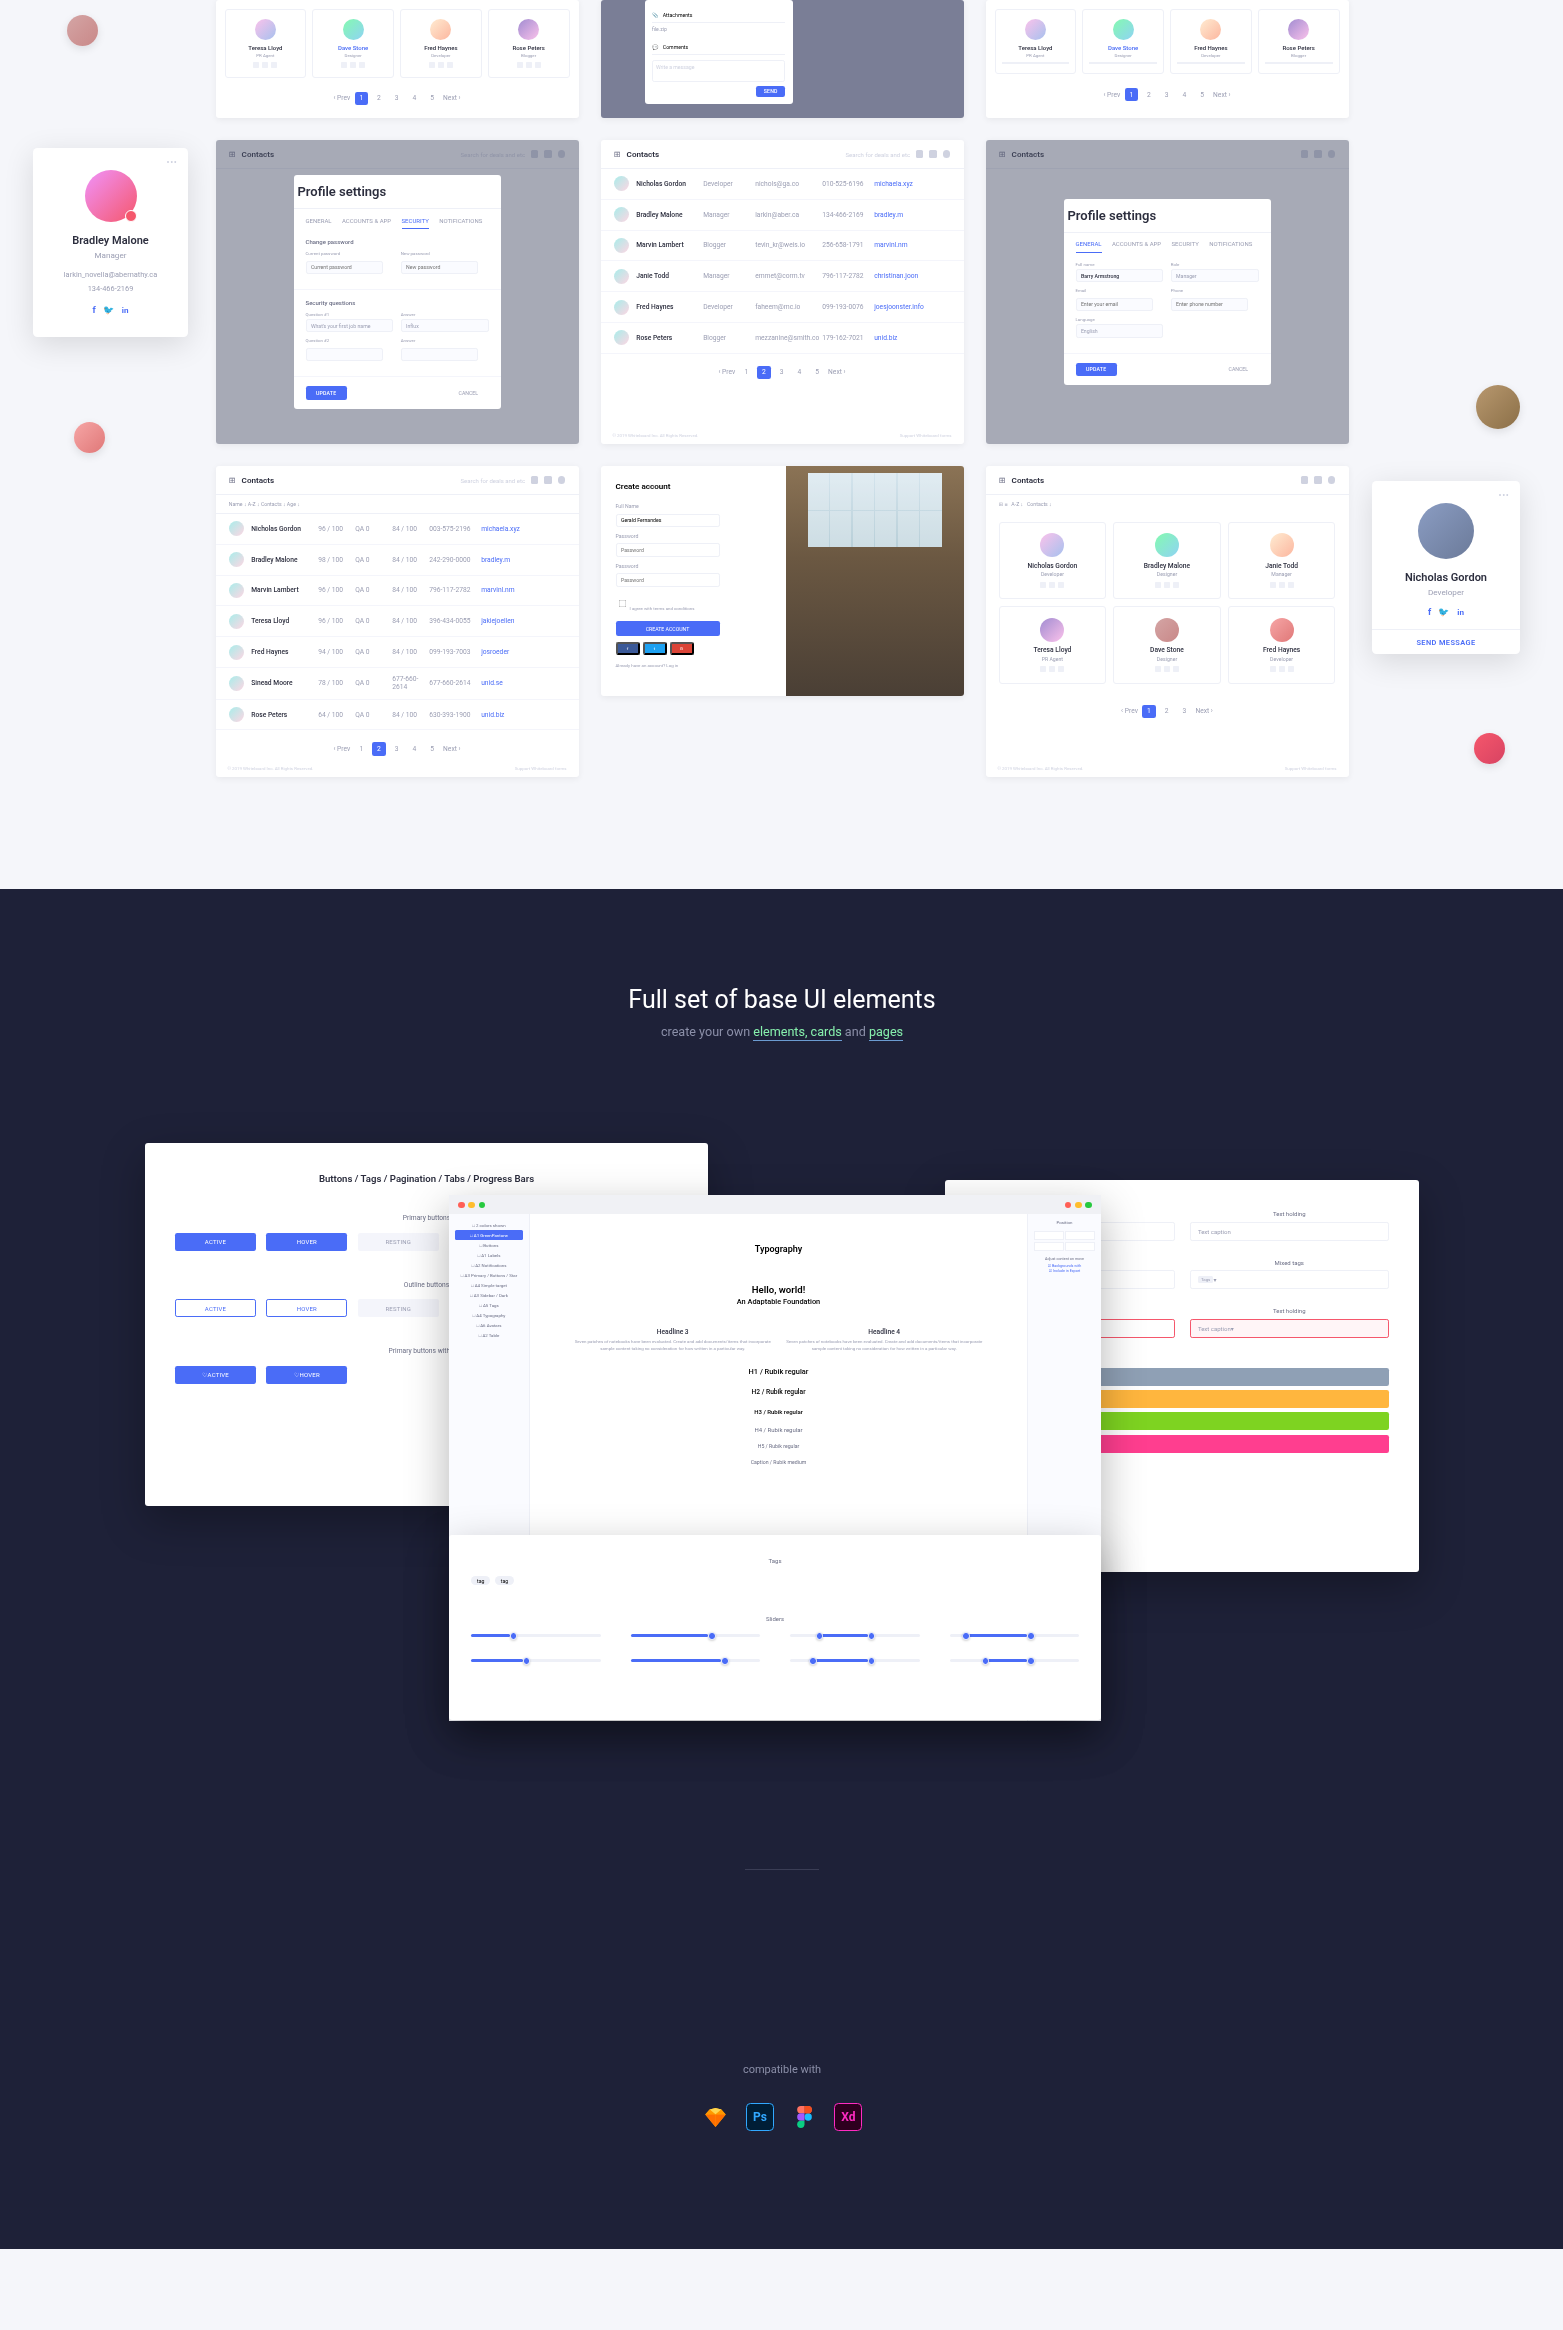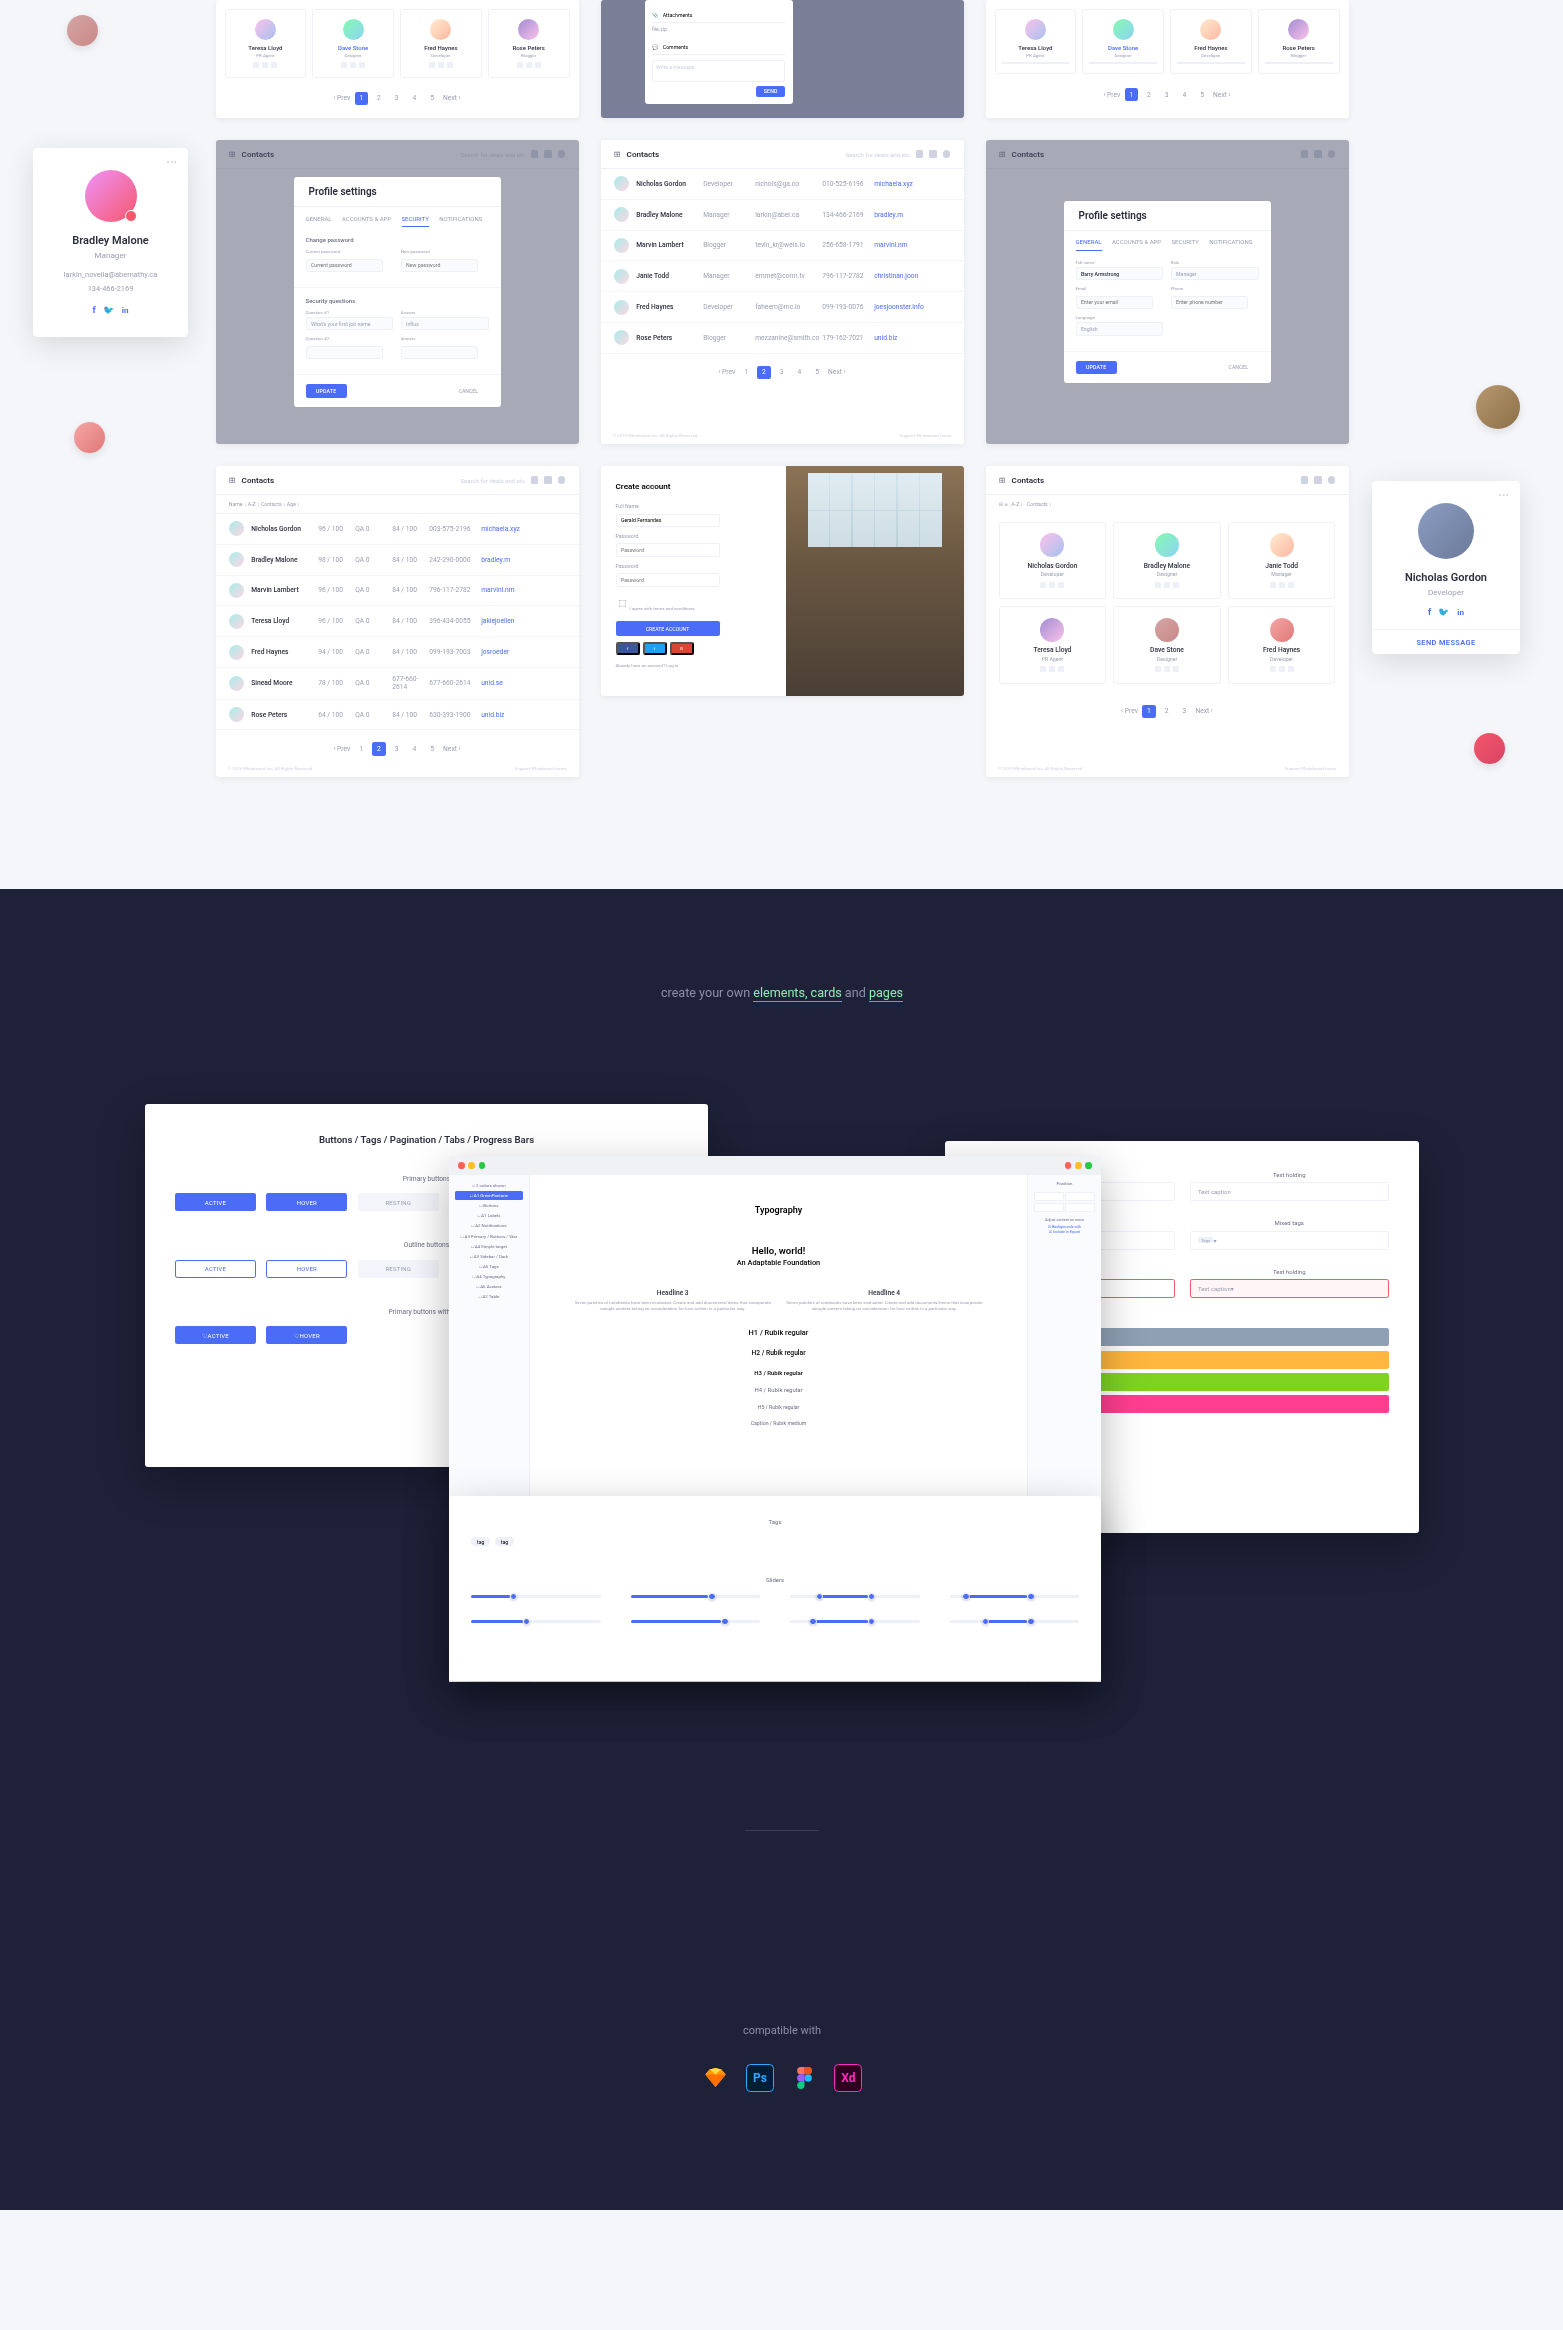--- a/index.html
+++ b/index.html
@@ -27,21 +27,21 @@
 .contact-row{display:flex;align-items:center;padding:7.4px 13.3px;border-bottom:0.7px solid #f4f5fb;font-size:6.7px;color:#6b6e85}
 .contact-av{width:15px;height:15px;border-radius:50%;background:linear-gradient(135deg,#a8edea,#fed6e3);margin-right:7.4px;flex-shrink:0}
 .contact-name{color:#2c2e3e;font-weight:500;width:67px}
 .contact-cell{width:52px;color:#9b9eb3}
 .contact-cell.sm{width:37px}
 .pagination{display:flex;align-items:center;justify-content:center;gap:4.4px;padding:12px;font-size:6.7px;color:#9b9eb3}
 .page-btn{width:13.3px;height:13.3px;display:flex;align-items:center;justify-content:center;border-radius:2.2px}
 .page-btn.active{background:#4a6cf7;color:#fff}
 .modal-overlay{position:absolute;inset:0;background:rgba(80,85,110,.5);display:flex;align-items:center;justify-content:center}
 .modal{background:#fff;border-radius:3px;width:207px;padding:0}
-.modal-header{padding:9px 15px;font-size:10px;font-weight:600;color:#2c2e3e;border-bottom:0.7px solid #eef0f7}
+.modal-header{padding:9px 4px;font-size:13px;font-weight:600;color:#2c2e3e;border-bottom:0.7px solid #eef0f7}
 .modal-tabs{display:flex;gap:10.4px;padding:7.4px 12px 0;font-size:6px;color:#9b9eb3}
 .modal-tab.active{color:#4a6cf7;border-bottom:1.5px solid #4a6cf7;padding-bottom:4.4px}
 .modal-section{padding:9px 12px;border-bottom:0.7px solid #f4f5fb}
 .modal-label{font-size:6px;color:#6b6e85;font-weight:500;margin-bottom:6px}
 .modal-field{display:flex;gap:7.4px;margin-bottom:6px}
 .modal-input{flex:1;height:13.3px;background:#fafbff;border:0.7px solid #eef0f7;border-radius:2.2px;font-size:5.2px;padding:0 4.4px;color:#9b9eb3}
 .modal-footer{padding:9px 12px;display:flex;gap:6px}
 .btn-primary{background:#4a6cf7;color:#fff;font-size:5.2px;padding:3.7px 10.4px;border-radius:2.2px;border:none;font-weight:500;letter-spacing:0.2px}
 .btn-ghost{background:transparent;color:#9b9eb3;font-size:5.2px;padding:3.7px 10.4px;border:none}
 .card-grid{display:grid;grid-template-columns:repeat(4,1fr);gap:9px;padding:12px}
@@ -658,20 +658,21 @@
         <div class="screen-footer">
             <span>© 2019 Whiteboard Inc. All Rights Reserved.</span>
             <span>Support  Whiteboard forms</span>
           </div>
       </div>
 
     </div>
   </div>
 
   <div class="dark-section">
+    <div class="dark-title">Full set of base UI elements</div>
     <div class="dark-sub">
       <span>create your own </span><span class="ul">elements, cards</span><span> and </span><span class="ul">pages</span>
     </div>
 
     <div class="editor-stack">
 
       <div class="editor-panel panel-left">
         <div class="panel-title">Buttons / Tags / Pagination / Tabs / Progress Bars</div>
         <div class="panel-section">
           <div class="panel-label">Primary buttons</div>

